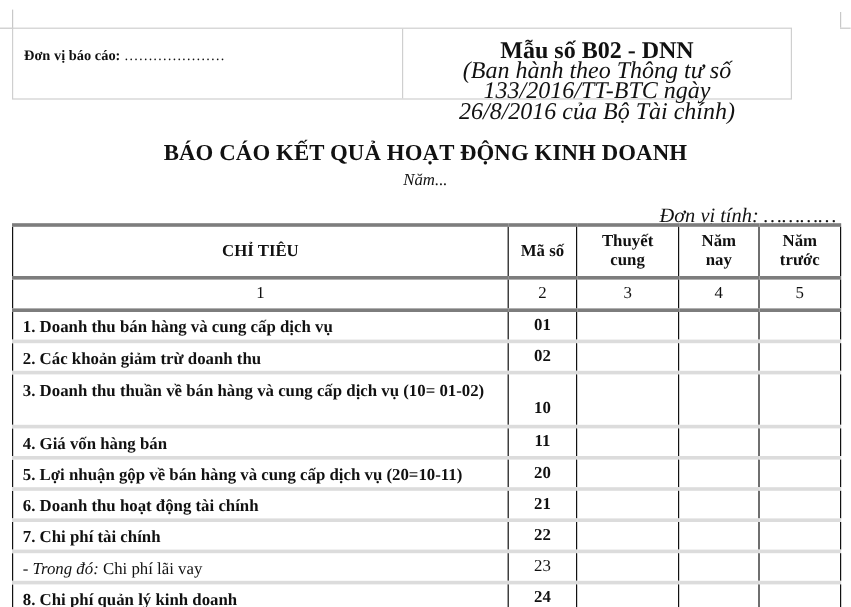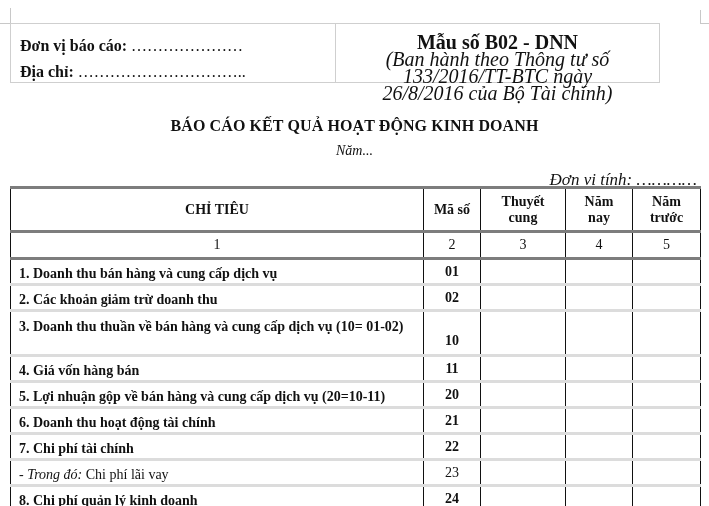--- a/index.html
+++ b/index.html
@@ -11,27 +11,27 @@
   .margin-mark { position:absolute; }
   .mm-tl-v { left:10px; top:8px; width:1px; height:16px; background:#c8c8c8; }
   .mm-tl-h { left:0; top:23px; width:10px; height:1px; background:#c8c8c8; }
   .mm-tr-v { left:700px; top:10px; width:1px; height:13px; background:#c8c8c8; }
   .mm-tr-h { left:700px; top:23px; width:9px; height:1px; background:#c8c8c8; }
 
   .hdr-box {
     position:absolute; left:10px; top:23px; width:650px; height:60px;
     border:1px solid #cfcfcf; box-sizing:border-box; display:flex;
   }
-  .hdr-left { width:325px; border-right:1px solid #cfcfcf; box-sizing:border-box; padding:9px 0 0 9px; font-size:16px; font-weight:bold; line-height:26px; }
+  .hdr-left { width:325px; border-right:1px solid #cfcfcf; box-sizing:border-box; padding:9px 0 0 9px; font-size:12px; font-weight:bold; line-height:26px; }
   .hdr-right { flex:1; text-align:center; font-size:20px; padding-top:10px; line-height:17px; }
   .hdr-right .form-no { font-weight:bold; }
   .hdr-right .issued { font-style:italic; }
   .dots { font-weight:normal; }
 
-  .title { position:absolute; left:0; width:709px; top:117px; text-align:center; font-size:16px; font-weight:bold; letter-spacing:0.1px; }
+  .title { position:absolute; left:0; width:709px; top:117px; text-align:center; font-size:19px; font-weight:bold; letter-spacing:0.1px; }
   .year { position:absolute; left:0; width:709px; top:143px; text-align:center; font-size:14px; font-style:italic; }
   .unit { position:absolute; right:12px; top:170px; font-size:17px; font-style:italic; }
 
   table.report {
     position:absolute; left:10px; top:186px; width:690px;
     border-collapse:collapse; font-size:14px; table-layout:fixed;
   }
   table.report td, table.report th {
     padding:0; box-sizing:border-box;
     border-left:1px solid #111; border-right:1px solid #111;
@@ -52,24 +52,20 @@
 <div class="margin-mark mm-tl-v"></div>
 <div class="margin-mark mm-tl-h"></div>
 <div class="margin-mark mm-tr-v"></div>
 <div class="margin-mark mm-tr-h"></div>
 
 <div class="hdr-box">
   <div class="hdr-left">
     <div>
       <span>Đơn vị báo cáo:</span>
       <span class="dots">…………………</span>
-    </div>
-    <div>
-      <span>Địa chỉ:</span>
-      <span class="dots">…………………………..</span>
     </div>
   </div>
   <div class="hdr-right">
     <div class="form-no">Mẫu số B02 - DNN</div>
     <div class="issued">(Ban hành theo Thông tư số 133/2016/TT-BTC ngày</div>
     <div class="issued">26/8/2016 của Bộ Tài chính)</div>
   </div>
 </div>
 
 <div class="title">BÁO CÁO KẾT QUẢ HOẠT ĐỘNG KINH DOANH</div>

